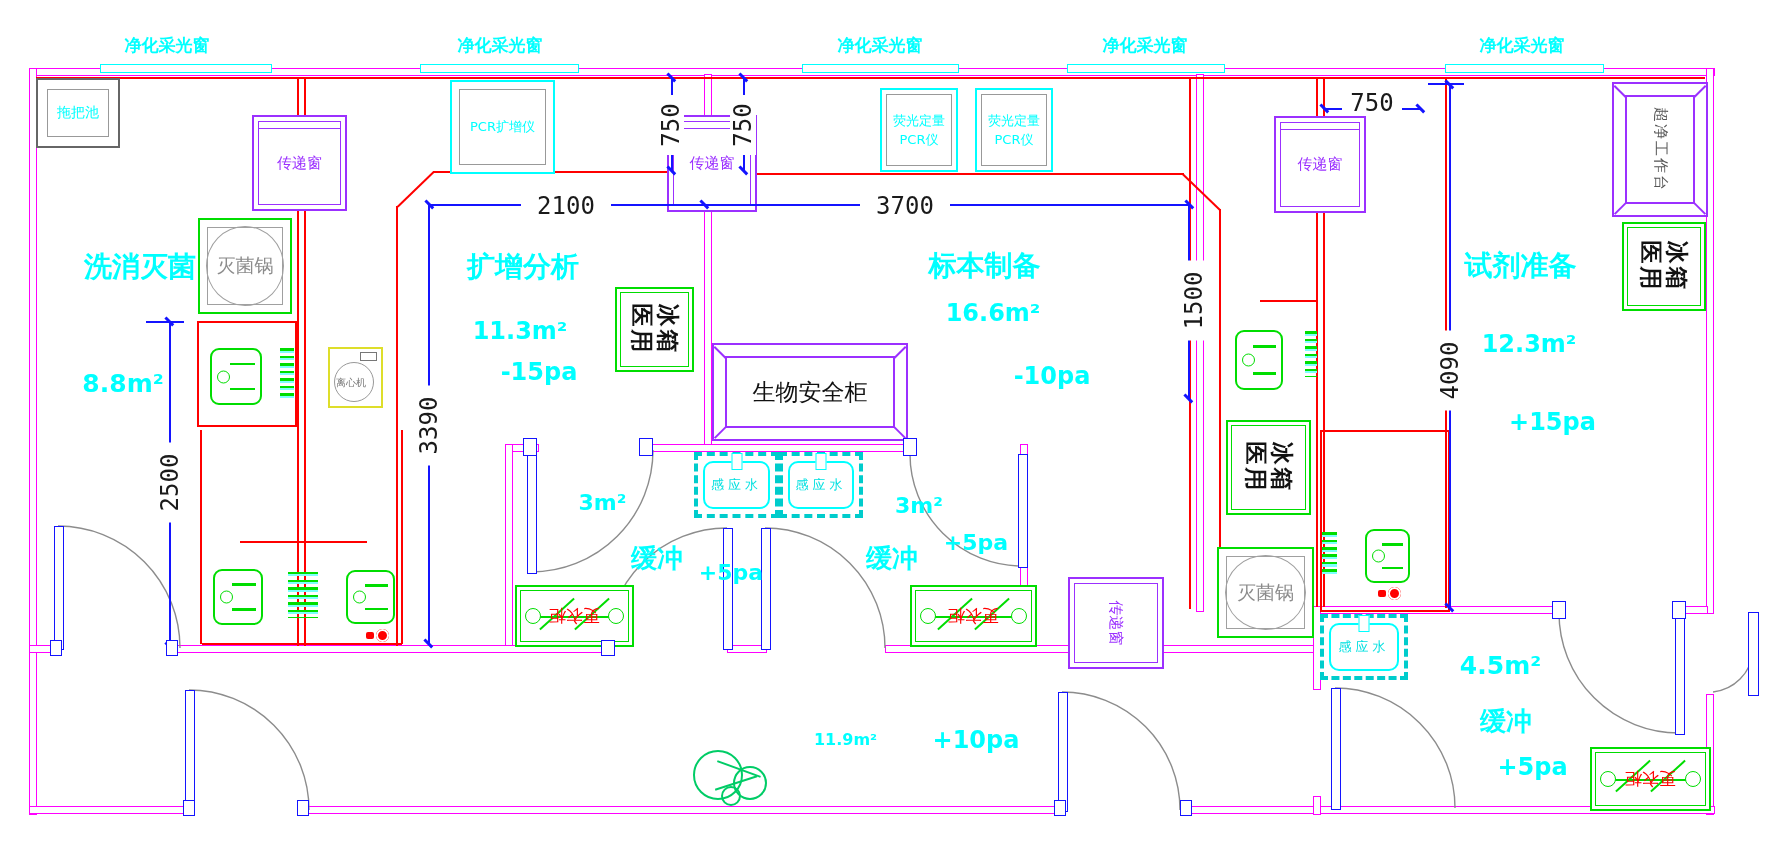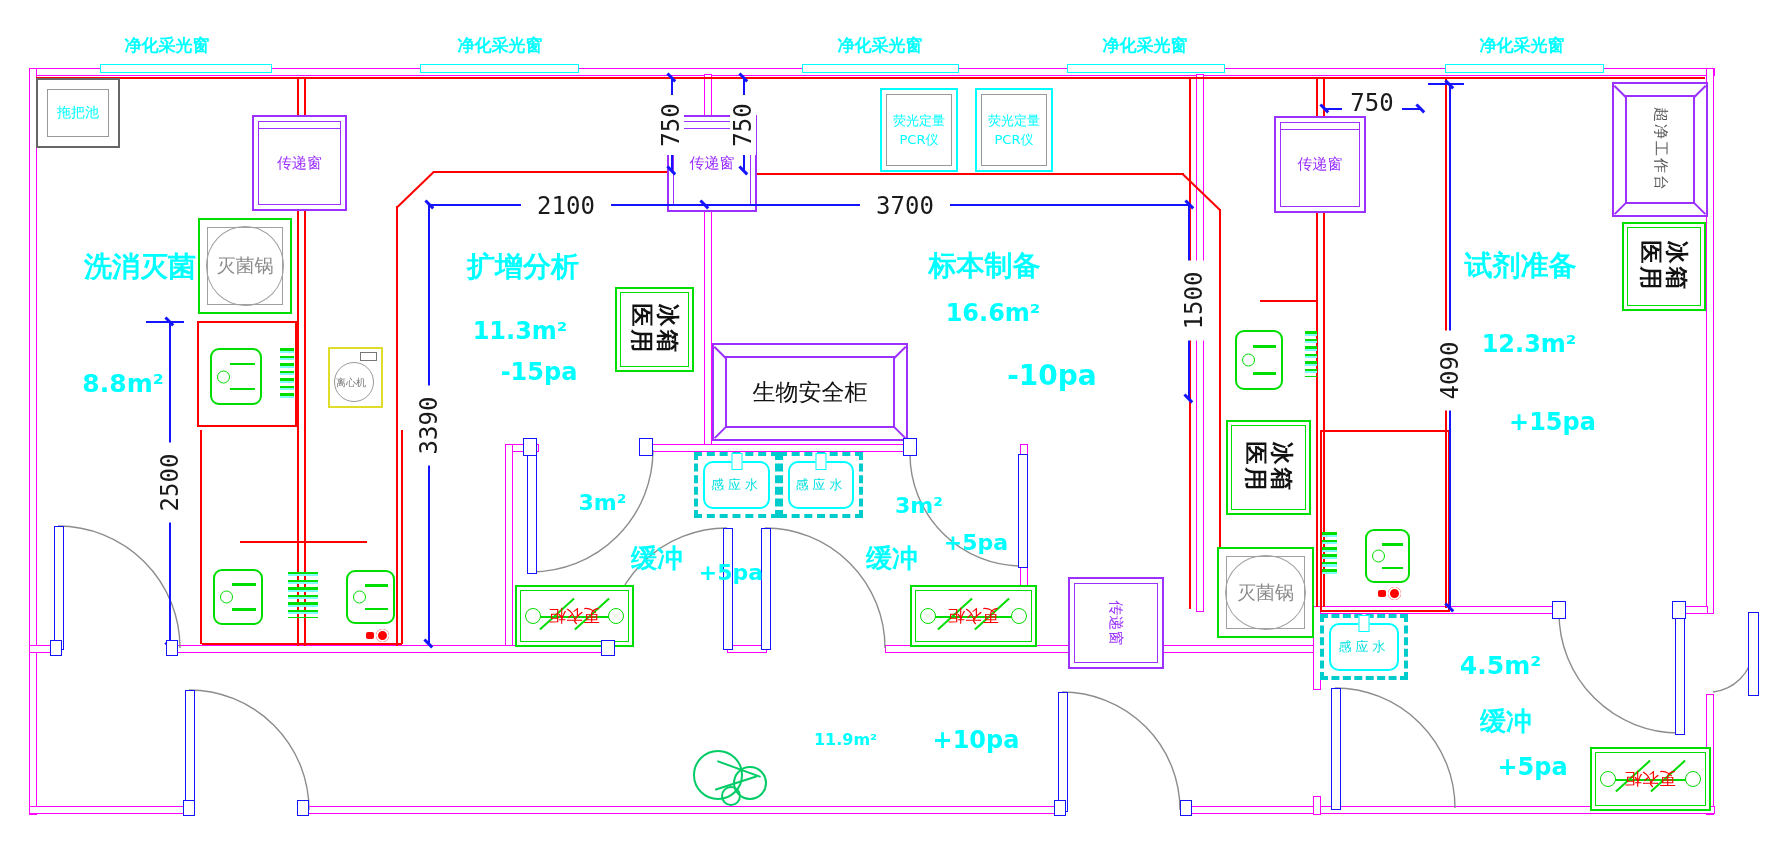--- a/index.html
+++ b/index.html
@@ -204,21 +204,21 @@
   <div class="lbl" style="left:1055px;top:30px;width:180px;height:30px;font-size:17px">净化采光窗</div>
   <div class="lbl" style="left:1432px;top:30px;width:180px;height:30px;font-size:17px">净化采光窗</div>
 
   <div class="lbl" style="left:60px;top:250px;width:160px;height:34px;font-size:28px">洗消灭菌</div>
   <div class="lbl" style="left:78px;top:368px;width:90px;height:30px;font-size:25px">8.8m²</div>
   <div class="lbl" style="left:443px;top:251px;width:160px;height:32px;font-size:28px">扩增分析</div>
   <div class="lbl" style="left:470px;top:317px;width:100px;height:28px;font-size:24px">11.3m²</div>
   <div class="lbl" style="left:494px;top:358px;width:90px;height:28px;font-size:24px">-15pa</div>
   <div class="lbl" style="left:912px;top:250px;width:145px;height:32px;font-size:28px">标本制备</div>
   <div class="lbl" style="left:943px;top:299px;width:100px;height:28px;font-size:24px">16.6m²</div>
-  <div class="lbl" style="left:1007px;top:362px;width:90px;height:28px;font-size:28px">-10pa</div>
+  <div class="lbl" style="left:1007px;top:362px;width:90px;height:28px;font-size:24px">-10pa</div>
   <div class="lbl" style="left:1448px;top:250px;width:145px;height:32px;font-size:28px">试剂准备</div>
   <div class="lbl" style="left:1479px;top:329px;width:100px;height:30px;font-size:24px">12.3m²</div>
   <div class="lbl" style="left:1505px;top:407px;width:95px;height:30px;font-size:24px">+15pa</div>
   <div class="lbl" style="left:575px;top:490px;width:55px;height:26px;font-size:22px">3m²</div>
   <div class="lbl" style="left:626px;top:543px;width:62px;height:30px;font-size:26px">缓冲</div>
   <div class="lbl" style="left:700px;top:559px;width:62px;height:28px;font-size:22px">+5pa</div>
   <div class="lbl" style="left:893px;top:493px;width:52px;height:26px;font-size:22px">3m²</div>
   <div class="lbl" style="left:861px;top:543px;width:62px;height:30px;font-size:26px">缓冲</div>
   <div class="lbl" style="left:946px;top:529px;width:60px;height:28px;font-size:22px">+5pa</div>
   <div class="lbl" style="left:1458px;top:650px;width:85px;height:30px;font-size:25px">4.5m²</div>
@@ -245,20 +245,24 @@
   <div class="pbox" style="left:1274px;top:116px;width:88px;height:93px">
     <i class="in"></i>
       <i class="lid"></i>
     <span class="t">传递窗</span>
   </div>
   <div class="pbox" style="left:1068px;top:577px;width:92px;height:88px">
     <i class="in"></i>
     <span class="t vert">传递窗</span>
   </div>
 
+  <div class="cybox" style="left:450px;top:80px;width:101px;height:90px">
+    <i class="gin"></i>
+    <span class="t">PCR扩增仪</span>
+  </div>
   <div class="cybox" style="left:880px;top:88px;width:74px;height:80px">
     <i class="gin" style="inset:4px"></i>
     <span class="t">
         <span>荧光定量</span>
         <span>PCR仪</span>
       </span>
   </div>
   <div class="cybox" style="left:975px;top:88px;width:74px;height:80px">
     <i class="gin" style="inset:4px"></i>
     <span class="t">

